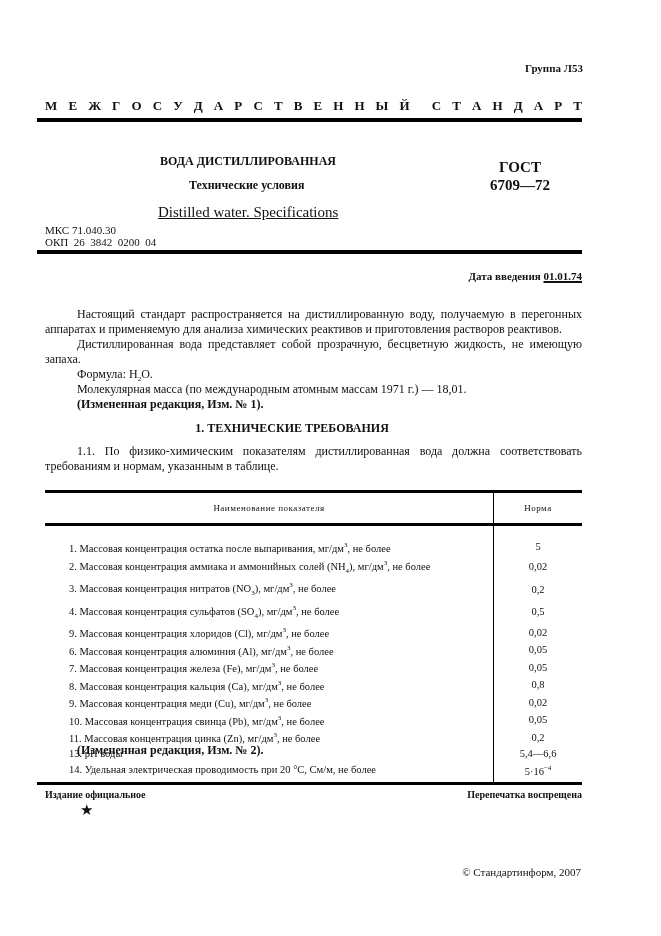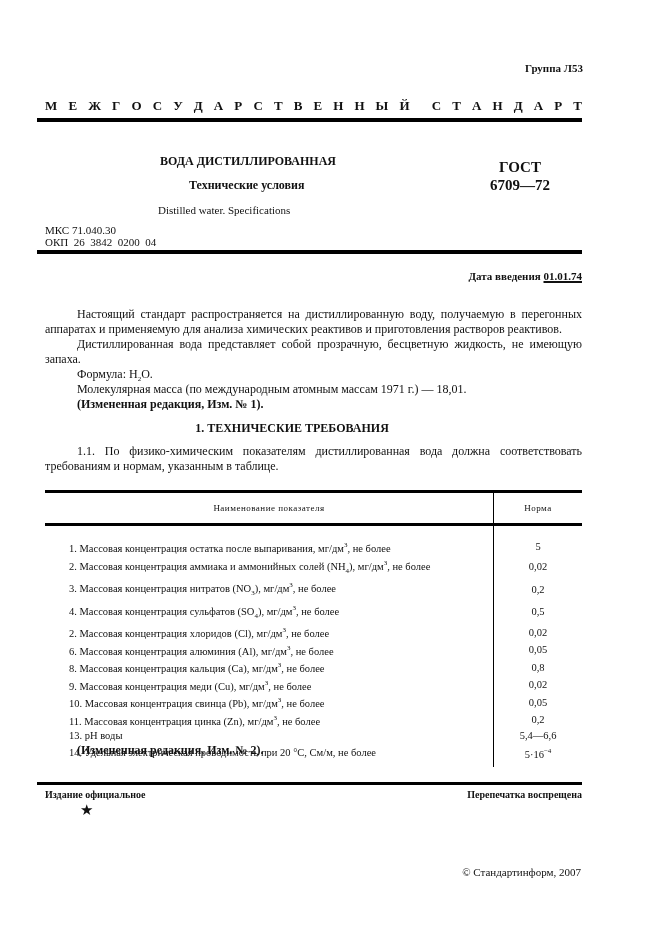--- a/index.html
+++ b/index.html
@@ -4,21 +4,21 @@
 <style>
   html, body { margin:0; padding:0; background:#fff; }
   body { width:661px; height:936px; position:relative; font-family:"Liberation Serif","DejaVu Serif",serif; color:#111; overflow:hidden; }
   .abs { position:absolute; }
   .group { right:78px; top:62px; font-size:11px; font-weight:bold; }
   .interstate { left:45px; top:98px; width:537px; font-size:13px; font-weight:bold; display:flex; justify-content:space-between; letter-spacing:0; }
   .interstate span { display:inline-block; }
   .rule-thick { left:37px; width:545px; height:4px; background:#000; }
   .title { left:160px; top:154px; font-size:12px; font-weight:bold; }
   .subtitle { left:189px; top:178px; font-size:12px; font-weight:bold; }
-  .entitle { left:158px; top:204px; font-size:11px; }
+  .entitle { left:158px; top:204px; font-size:15px;text-decoration:underline; }
   .gost { left:490px; top:158px; font-size:15px; font-weight:bold; line-height:18px; text-align:center; width:60px; }
   .mks { left:45px; top:224px; font-size:11px; line-height:12px; }
   .date { right:79px; top:270px; font-size:11px; font-weight:bold; }
   .date u { text-decoration:underline; text-decoration-thickness:2px; }
   .para { left:45px; width:537px; font-size:12px; line-height:15px; text-align:justify; }
   .indent { text-indent:32px; }
   .bold { font-weight:bold; }
   .sec { left:0; width:584px; text-align:center; top:421px; font-size:12px; font-weight:bold; }
   table.tbl { position:absolute; left:45px; top:490px; width:537px; border-collapse:collapse; font-size:10.5px; }
   .th-row td { border-top:3px solid #000; border-bottom:3px solid #000; height:28px; font-size:9px; letter-spacing:0.5px; text-align:center;font-family:Liberation Serif, serif; }
@@ -119,25 +119,29 @@
       </tr>
       <tr class="data">
         <td class="name"><span>3.  Массовая концентрация нитратов (NO</span><sub>3</sub><span>), мг/дм</span><sup>3</sup><span>, не более</span></td>
         <td class="norm"><span>0,2</span></td>
       </tr>
       <tr class="data">
         <td class="name"><span>4.  Массовая концентрация сульфатов (SO</span><sub>4</sub><span>), мг/дм</span><sup>3</sup><span>, не более</span></td>
         <td class="norm"><span>0,5</span></td>
       </tr>
       <tr class="data">
-        <td class="name"><span>2.  Массовая концентрация хлоридов (Cl), мг/дм</span><span></span><sup>3</sup><span>, не более</span></td>
+        <td class="name"><span>9.  Массовая концентрация хлоридов (Cl), мг/дм</span><span></span><sup>3</sup><span>, не более</span></td>
         <td class="norm"><span>0,02</span></td>
       </tr>
       <tr class="data">
         <td class="name"><span>6.  Массовая концентрация алюминия (Al), мг/дм</span><span></span><sup>3</sup><span>, не более</span></td>
+        <td class="norm"><span>0,05</span></td>
+      </tr>
+      <tr class="data">
+        <td class="name"><span>7.  Массовая концентрация железа (Fe), мг/дм</span><span></span><sup>3</sup><span>, не более</span></td>
         <td class="norm"><span>0,05</span></td>
       </tr>
       <tr class="data">
         <td class="name"><span>8.  Массовая концентрация кальция (Ca), мг/дм</span><span></span><sup>3</sup><span>, не более</span></td>
         <td class="norm"><span>0,8</span></td>
       </tr>
       <tr class="data">
         <td class="name"><span>9.  Массовая концентрация меди (Cu), мг/дм</span><span></span><sup>3</sup><span>, не более</span></td>
         <td class="norm"><span>0,02</span></td>
       </tr>

